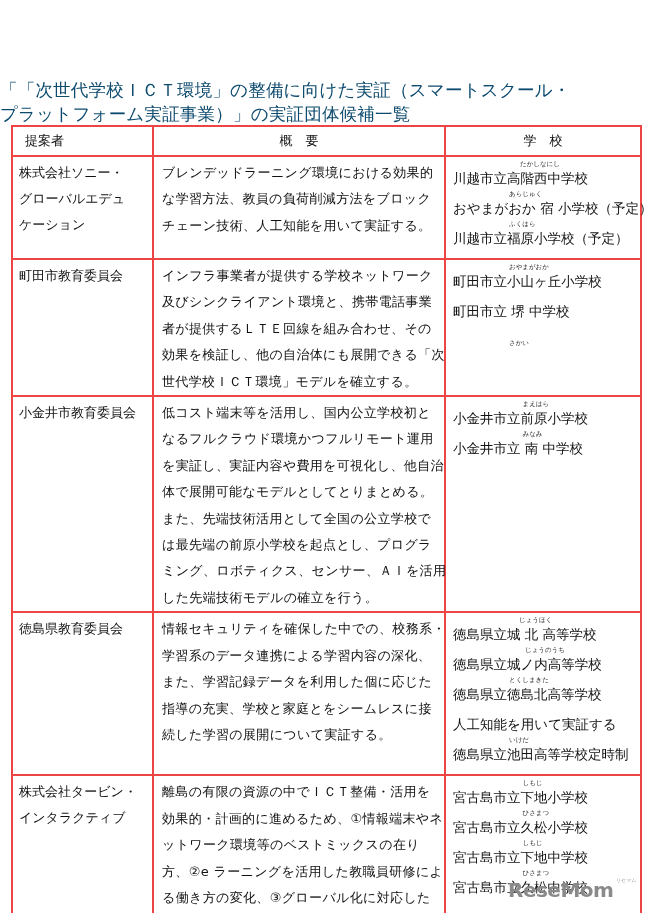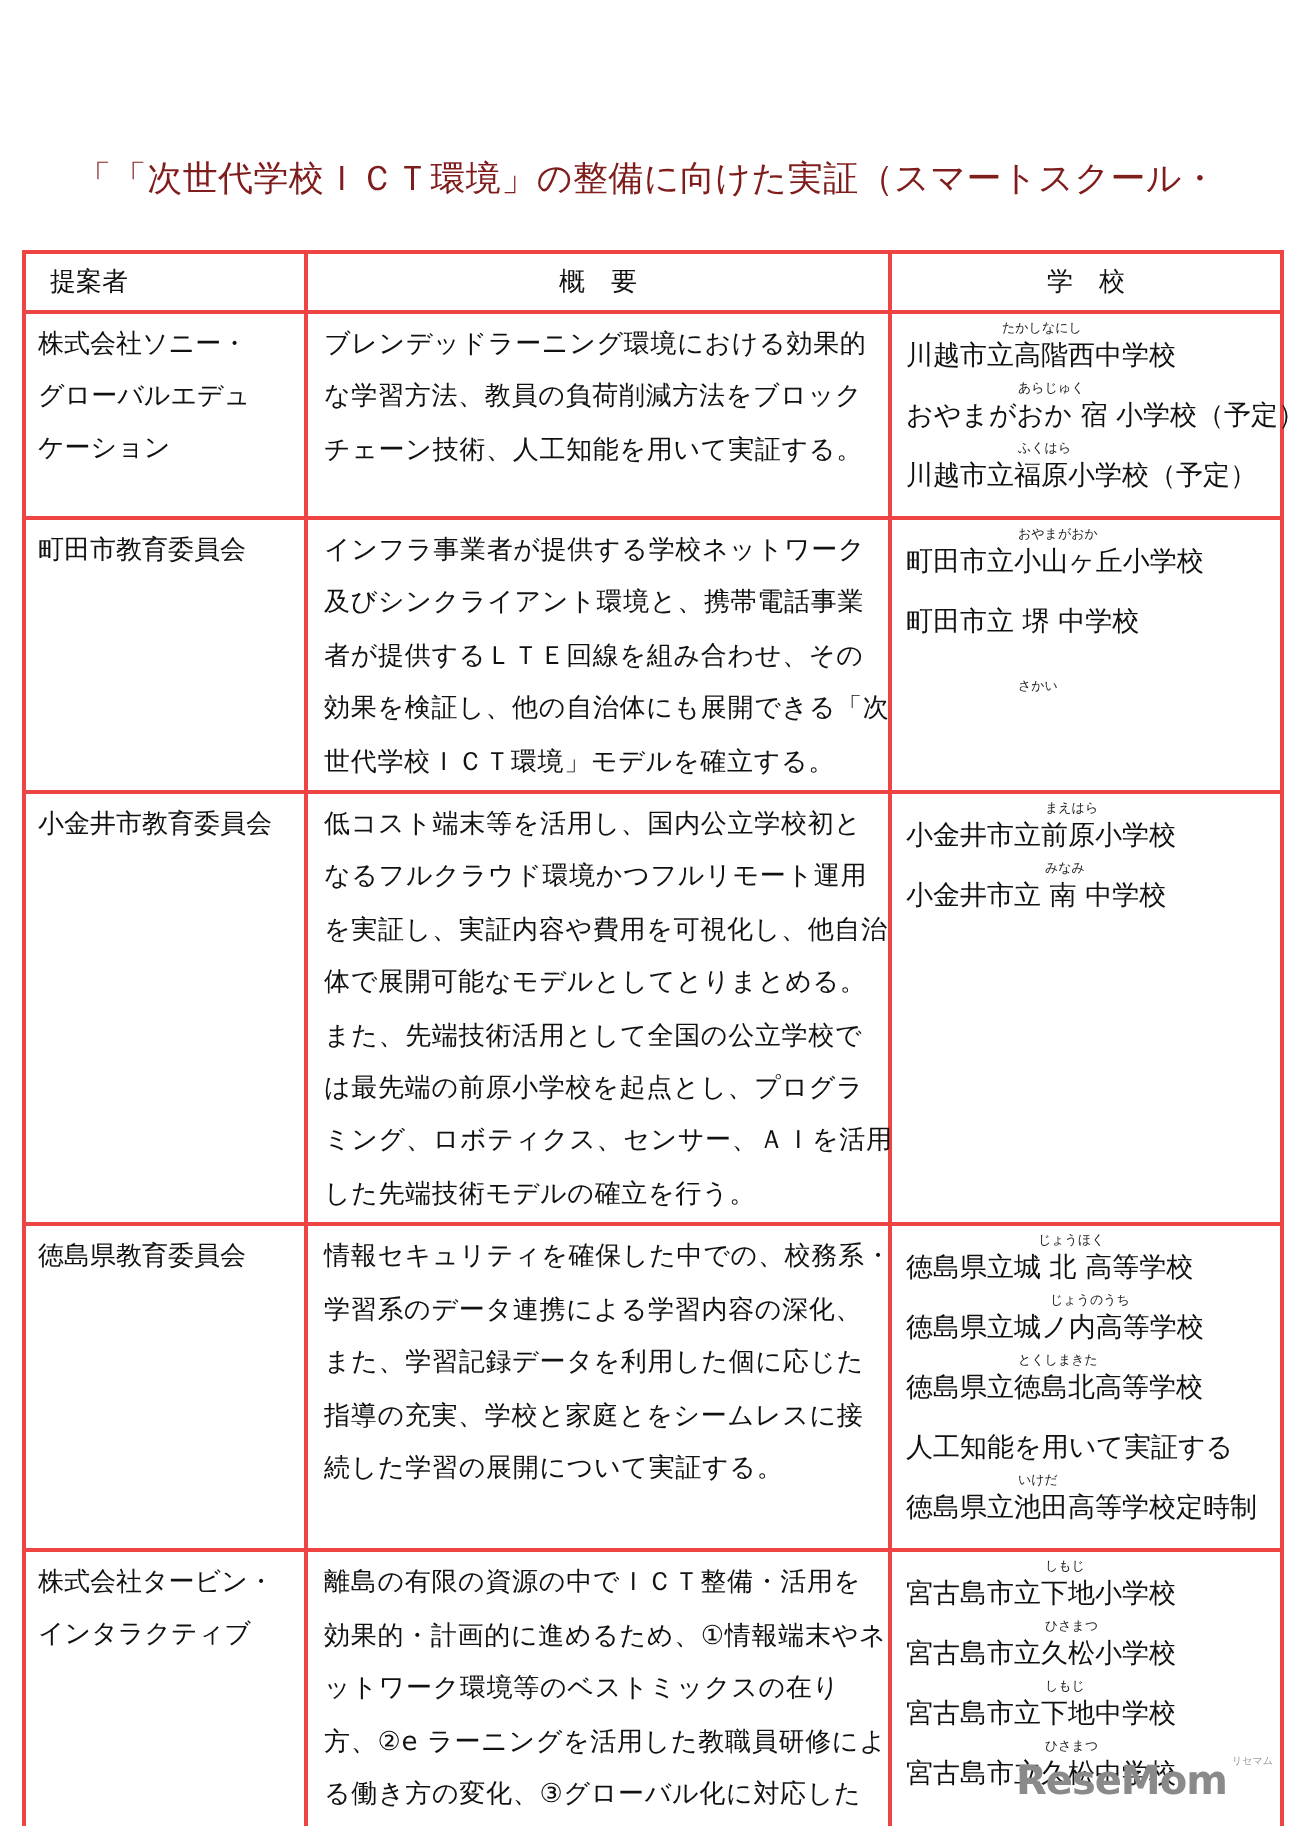--- a/index.html
+++ b/index.html
@@ -3,22 +3,22 @@
 <meta charset="utf-8">
 <style>
   html, body { margin: 0; padding: 0; background: #ffffff; }
   body {
     width: 647px; height: 913px; position: relative; overflow: hidden;
     font-family: "DejaVu Sans", "Liberation Sans", sans-serif;
     color: #111;
   }
   .title {
     position: absolute; left: 0; top: 78px; width: 647px;
-    text-align: center; font-size: 17.5px; line-height: 24px; letter-spacing: 0.2px;
-    color: #7f1d1d;
+    text-align: left; font-size: 17.5px; line-height: 24px; letter-spacing: 0.2px;
+    color: #0c4a6e;
   }
   .title div { white-space: nowrap; }
   table.grid {
     position: absolute; left: 11px; top: 125px; width: 629px;
     border-collapse: collapse; table-layout: fixed;
   }
   table.grid td, table.grid th {
     border: 2px solid #ef4444; vertical-align: top; padding: 0;
     font-weight: normal;
   }
@@ -42,20 +42,21 @@
     font-family: "DejaVu Sans", sans-serif; font-weight: bold; font-size: 20px;
     color: #8a8a8a; letter-spacing: -0.5px;
   }
   .logo-sub { position:absolute; left: 616px; top: 877px; font-size: 5px; color:#999; }
 </style>
 </head>
 <body>
 
 <div class="title">
   <div>「「次世代学校ＩＣＴ環境」の整備に向けた実証（スマートスクール・</div>
+  <div>プラットフォーム実証事業）」の実証団体候補一覧</div>
 </div>
 
 <table class="grid">
   <colgroup>
       <col class="c1">
       <col class="c2">
       <col class="c3">
     </colgroup>
   <thead>
     <tr>
@@ -70,21 +71,21 @@
           <div>株式会社ソニー・</div>
           <div>グローバルエデュ</div>
           <div>ケーション</div>
         </td>
         <td class="sum">
           <span class="ln">ブレンデッドラーニング環境における効果的</span>
           <span class="ln">な学習方法、教員の負荷削減方法をブロック</span>
           <span class="ln">チェーン技術、人工知能を用いて実証する。</span>
         </td>
         <td class="sch">
-          <div class="school"><span class="ruby" style="left: 48px;">たかしなにし</span><span>川越市立高階西中学校</span></div>
+          <div class="school"><span class="ruby" style="left: 67px;">たかしなにし</span><span>川越市立高階西中学校</span></div>
           <div class="school"><span class="ruby" style="left: 56px;">あらじゅく</span><span>おやまがおか 宿 小学校（予定）</span></div>
           <div class="school"><span class="ruby" style="left: 56px;">ふくはら</span><span>川越市立福原小学校（予定）</span></div>
         </td>
       </tr>
       <tr style="height: 108px;">
         <td class="prop">
           <div>町田市教育委員会</div>
         </td>
         <td class="sum">
           <span class="ln">インフラ事業者が提供する学校ネットワーク</span>

